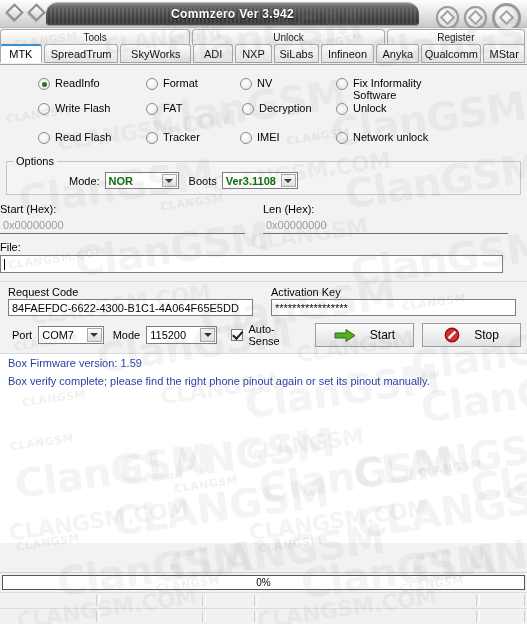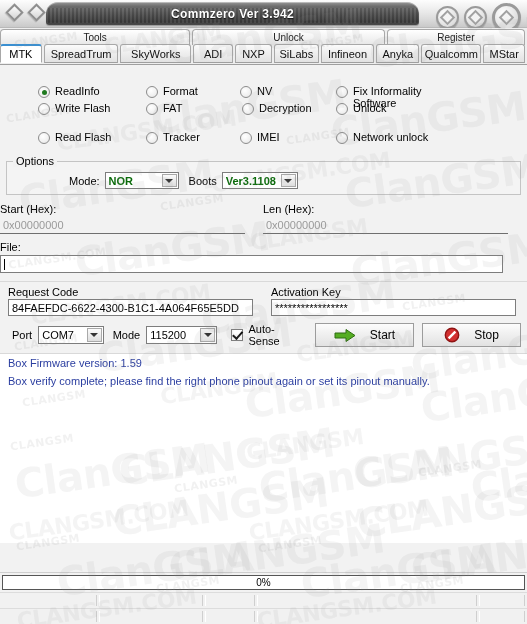--- a/index.html
+++ b/index.html
@@ -355,21 +355,21 @@
       <div class="tabbtn" style="width:44px">NXP</div>
       <div class="tabbtn" style="width:54px">SiLabs</div>
       <div class="tabbtn" style="width:64px">Infineon</div>
       <div class="tabbtn" style="width:52px">Anyka</div>
       <div class="tabbtn" style="width:72px">Qualcomm</div>
       <div class="tabbtn" style="width:50px">MStar</div>
     </div>
   </div>
 
   <div class="panel radios">
-    <div class="rrow" style="top:20px">
+    <div class="rrow" style="top:12px">
       <div class="ritem" style="margin-left:38px;width:108px">
         <span class="radio on"></span>
         <span class="rlabel">ReadInfo</span>
       </div>
       <div class="ritem" style="width:94px">
         <span class="radio"></span>
         <span class="rlabel">Format</span>
       </div>
       <div class="ritem" style="width:96px">
         <span class="radio"></span>

